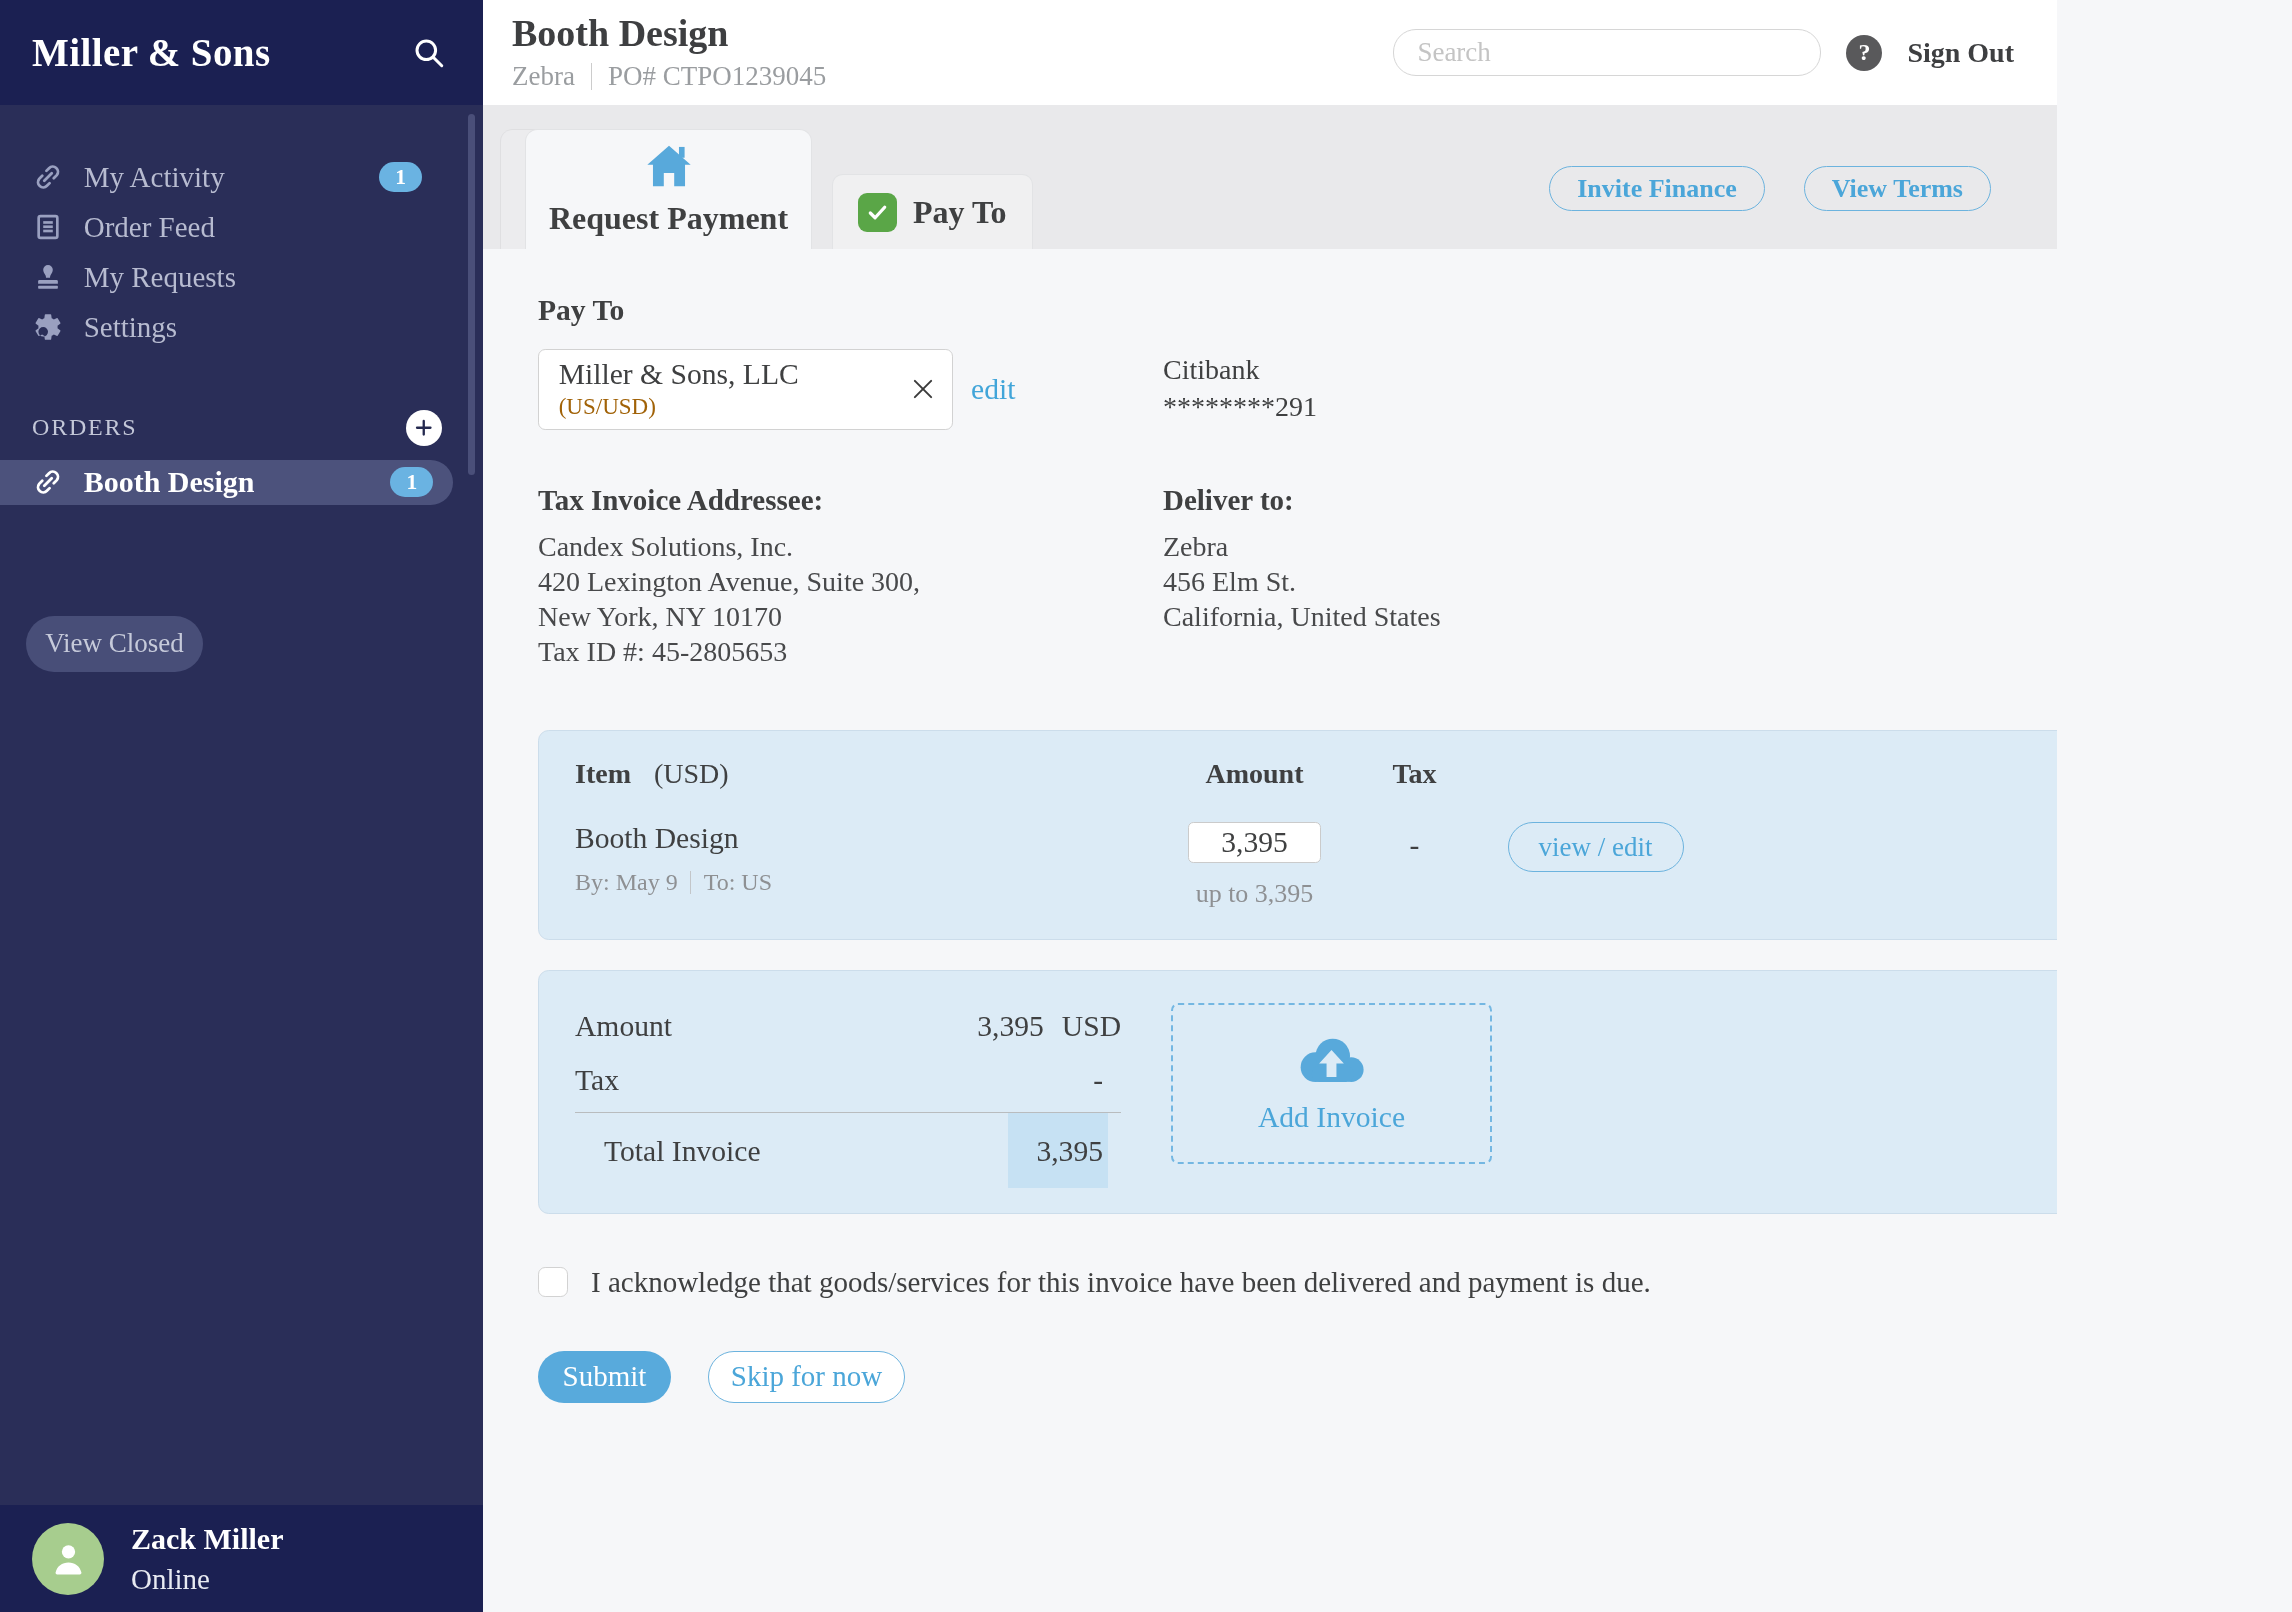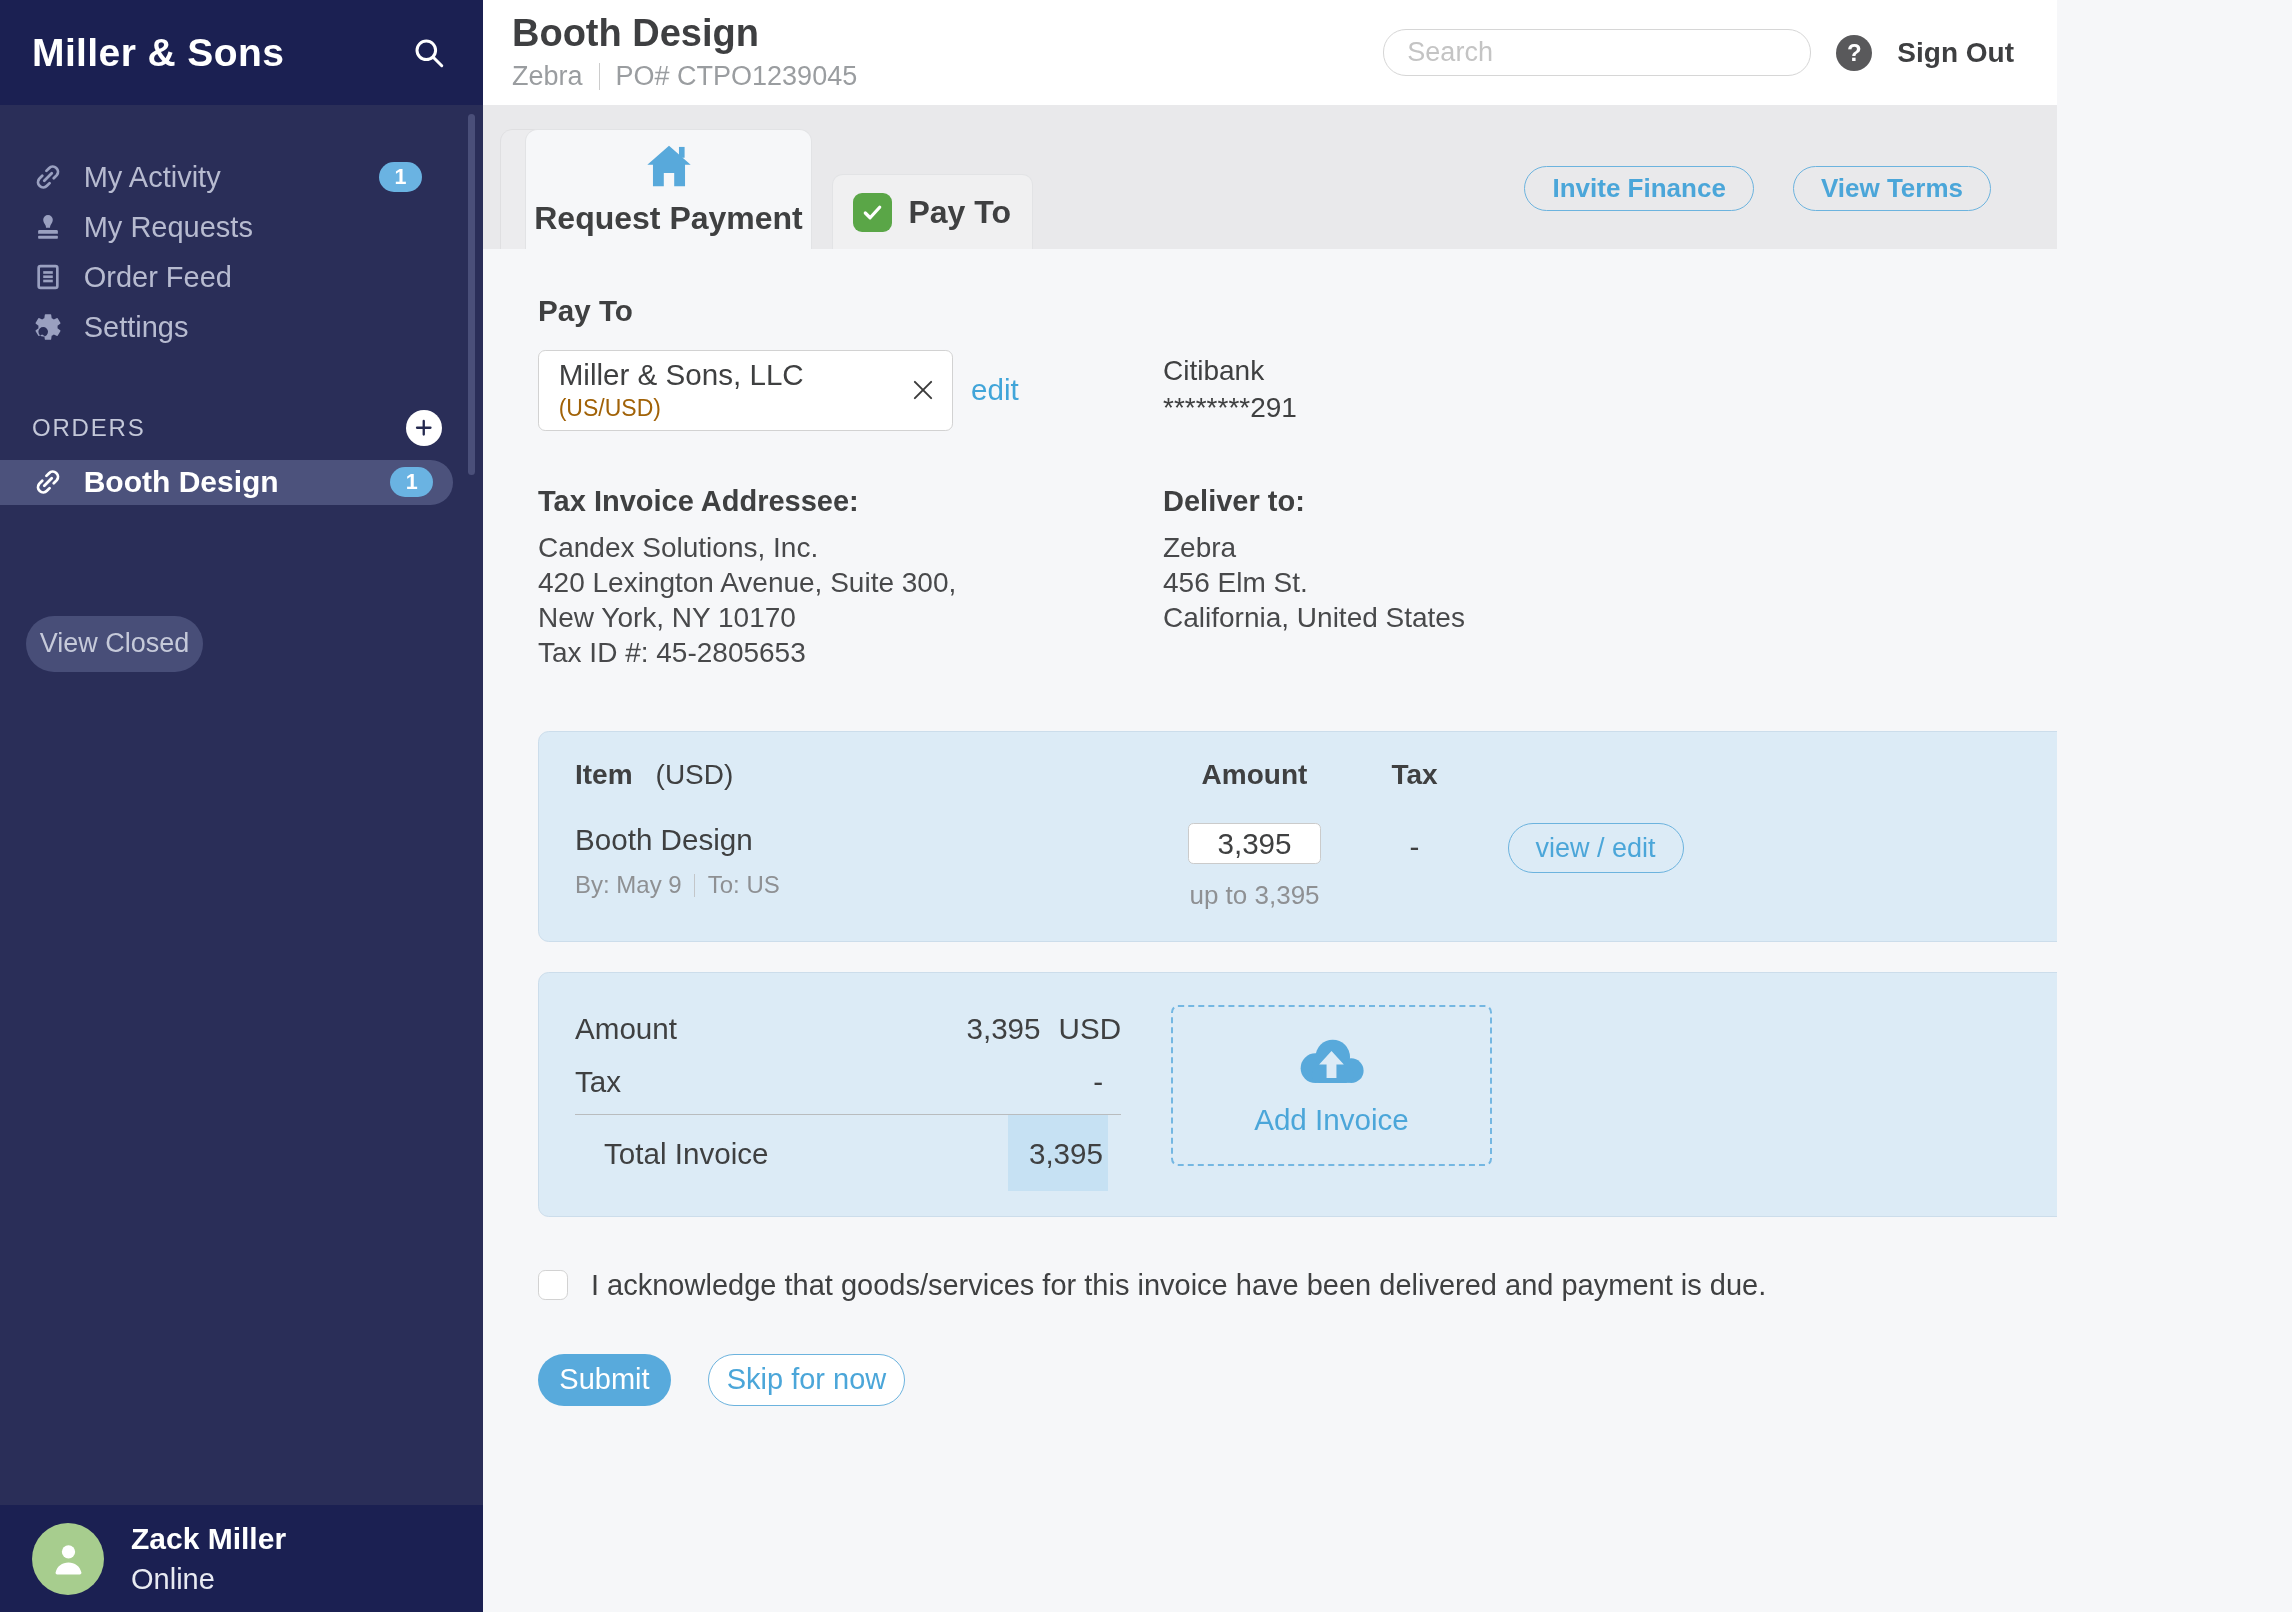--- a/index.html
+++ b/index.html
@@ -2,21 +2,21 @@
 <html style="font-size:14.3px"><head>
 <meta charset="utf-8">
 <style>
   * { box-sizing: border-box; }
   html,body { margin:0; padding:0; }
   body {
     width:2293px; height:1612px; overflow:hidden;
     font-family:"Liberation Sans","DejaVu Sans",sans-serif;
     background:#f6f7f9;
   }
-  .app { display:flex; width:2057px; height:1612px; }
+  .app { display:flex; width:2057px; height:1612px;font-family:Liberation Serif, serif; }
 
   
   .sidebar {
     width:483px; min-width:483px; height:100%;
     background:#2a2e58; display:flex; flex-direction:column;
     position:relative; color:#b7bbd0;
   }
   .sb-header {
     height:105px; background:#1b2052; display:flex; align-items:center;
     padding:0 36px 0 32px; flex:none;
@@ -255,38 +255,38 @@
             <path d="M9.2 14.8l5.6-5.6"></path>
             <path d="M10.8 7.4l2-2a3.9 3.9 0 015.8 5.2l-2.3 2.3"></path>
             <path d="M13.2 16.6l-2 2a3.9 3.9 0 01-5.8-5.2l2.3-2.3"></path>
           </svg>
         </span>
         <span>My Activity</span>
         <span class="badge">1</span>
       </div>
       <div class="nav-item">
         <span class="ni-icon">
-          <svg viewBox="0 0 24 24" fill="currentColor">
-            <path d="M12 3a3.6 3.6 0 00-3.6 3.6c0 1.7 1 2.8 1.7 4.1.3.6.4 1.2.4 1.8h3c0-.6.1-1.2.4-1.8.7-1.3 1.7-2.4 1.7-4.1A3.6 3.6 0 0012 3z"></path>
-            <path d="M5.6 14.2h12.8a1 1 0 011 1v1.8H4.6v-1.8a1 1 0 011-1z"></path>
-            <rect x="4.6" y="18.6" width="14.8" height="2.2" rx="0.5"></rect>
-          </svg>
-        </span>
-        <span>My Requests</span>
-      </div>
-      <div class="nav-item">
-        <span class="ni-icon">
           <svg viewBox="0 0 24 24" fill="none" stroke="currentColor" stroke-width="2">
             <rect x="5" y="3.8" width="14" height="16.4" rx="1.4"></rect>
             <line x1="8.4" y1="8.6" x2="15.6" y2="8.6"></line>
             <line x1="8.4" y1="11.8" x2="15.6" y2="11.8"></line>
             <line x1="8.4" y1="15" x2="15.6" y2="15"></line>
           </svg>
         </span>
         <span>Order Feed</span>
+      </div>
+      <div class="nav-item">
+        <span class="ni-icon">
+          <svg viewBox="0 0 24 24" fill="currentColor">
+            <path d="M12 3a3.6 3.6 0 00-3.6 3.6c0 1.7 1 2.8 1.7 4.1.3.6.4 1.2.4 1.8h3c0-.6.1-1.2.4-1.8.7-1.3 1.7-2.4 1.7-4.1A3.6 3.6 0 0012 3z"></path>
+            <path d="M5.6 14.2h12.8a1 1 0 011 1v1.8H4.6v-1.8a1 1 0 011-1z"></path>
+            <rect x="4.6" y="18.6" width="14.8" height="2.2" rx="0.5"></rect>
+          </svg>
+        </span>
+        <span>My Requests</span>
       </div>
       <div class="nav-item">
         <span class="ni-icon">
           <svg viewBox="0 0 24 24" fill="currentColor">
             <path d="M19.14 12.94c.04-.3.06-.61.06-.94s-.02-.64-.07-.94l2.03-1.58a.49.49 0 00.12-.61l-1.92-3.32a.49.49 0 00-.59-.22l-2.39.96c-.5-.38-1.03-.7-1.62-.94l-.36-2.54a.48.48 0 00-.48-.41h-3.84c-.24 0-.43.17-.47.41l-.36 2.54c-.59.24-1.13.57-1.62.94l-2.39-.96a.49.49 0 00-.59.22L2.74 8.87c-.12.21-.08.47.12.61l2.03 1.58c-.05.3-.09.63-.09.94s.02.64.07.94l-2.03 1.58a.49.49 0 00-.12.61l1.92 3.32c.12.22.37.29.59.22l2.39-.96c.5.38 1.03.7 1.62.94l.36 2.54c.05.24.24.41.48.41h3.84c.24 0 .44-.17.47-.41l.36-2.54c.59-.24 1.13-.56 1.62-.94l2.39.96c.22.08.47 0 .59-.22l1.92-3.32c.12-.22.07-.47-.12-.61l-2.01-1.58zM12 15.6A3.6 3.6 0 118.4 12 3.6 3.6 0 0112 15.6z"></path>
           </svg>
         </span>
         <span>Settings</span>
       </div>
     </nav>

